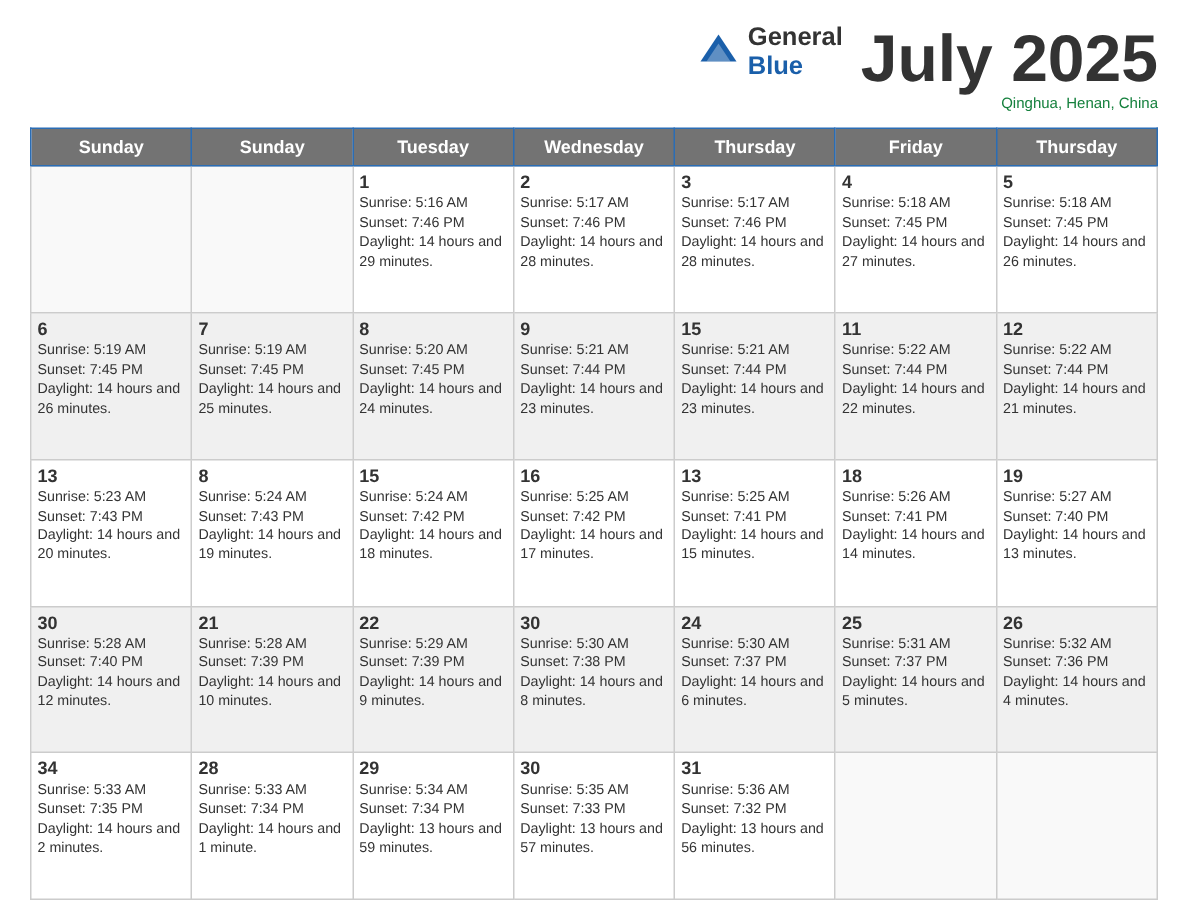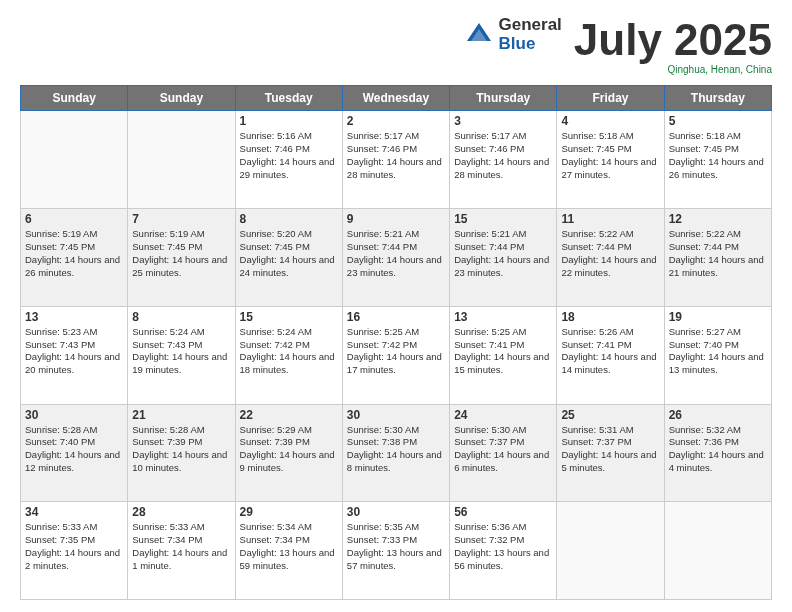--- a/index.html
+++ b/index.html
@@ -254,21 +254,21 @@
           </td>
           <td>
             <span class="day-number">29</span>
             <div class="cell-text">Sunrise: 5:34 AM<br>Sunset: 7:34 PM<br>Daylight: 13 hours and 59 minutes.</div>
           </td>
           <td>
             <span class="day-number">30</span>
             <div class="cell-text">Sunrise: 5:35 AM<br>Sunset: 7:33 PM<br>Daylight: 13 hours and 57 minutes.</div>
           </td>
           <td>
-            <span class="day-number">56</span>
+            <span class="day-number">31</span>
             <div class="cell-text">Sunrise: 5:36 AM<br>Sunset: 7:32 PM<br>Daylight: 13 hours and 56 minutes.</div>
           </td>
           <td class="empty"></td>
           <td class="empty"></td>
         </tr>
       </tbody>
   </table>
 </div>
 
 </body></html>

